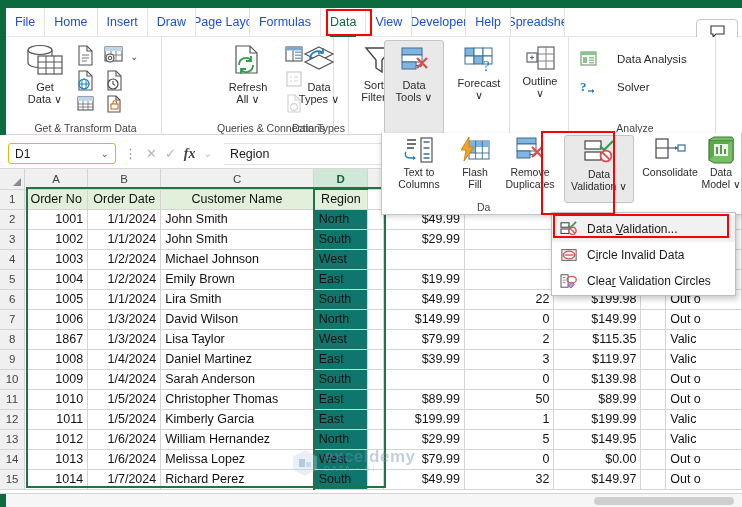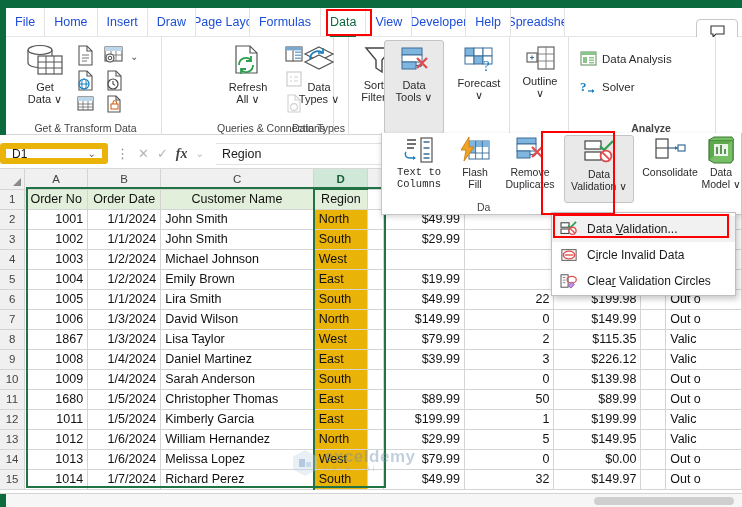--- a/index.html
+++ b/index.html
@@ -82,21 +82,21 @@
   }
   .bigbtn {
     position: absolute;
     display: flex; flex-direction: column; align-items: center; justify-content: flex-start;
     font-size: 11px; color: #2b2b2b; text-align: center; line-height: 12px;
   }
   .bigbtn .lbl { white-space: nowrap; }
   .smallicon { position: absolute; }
   .inline-item {
     position: absolute;
-    display: flex; align-items: center; gap: 5px;
+    display: flex; align-items: center; gap: 20px;
     font-size: 11.5px; color: #2b2b2b; white-space: nowrap;
   }
   .pressed {
     background: #e9e9e9;
     border: 1px solid #c4c4c4;
     border-radius: 3px;
   }
 
   
   .flyout {
@@ -151,22 +151,23 @@
   
   .fbar {
     position: absolute; top: 139px; left: 0;
     width: 742px; height: 30px;
     background: #ffffff;
     display: flex; align-items: center;
     border-bottom: 1px solid #d8d8d8;
     z-index: 5;
   }
   .namebox {
+    margin-left: 8px;
     width: 108px; height: 21px;
-    border: 6px solid #eab308; border-radius: 3px;
+    border: 1px solid #eab308; border-radius: 3px;
     background: #fff;
     display: flex; align-items: center; justify-content: space-between;
     padding: 0 6px; font-size: 12px; color: #1a1a1a;
   }
   .dots { margin: 0 8px; color: #888; font-size: 13px; letter-spacing: 1px;}
   .fxgrp { display: flex; align-items: center; gap: 8px; color: #b5b5b5; font-size: 13px; }
   .fxgrp .fx { color: #444; font-style: italic; font-family: "Liberation Serif", serif; font-weight: bold; font-size: 14px;}
   .fcontent {
     margin-left: 12px; flex: 1;
     border: 1px solid #e2e2e2; border-left: none; border-right: none;
@@ -212,21 +213,21 @@
     position: relative;
   }
   .corner::after {
     content: ""; position: absolute; right: 3px; bottom: 3px;
     border-style: solid; border-width: 0 0 8px 8px;
     border-color: transparent transparent #8a8a8a transparent;
   }
   .hdrcell { background: #e2efda; font-weight: bold; text-align: center; color: #111;}
   .num { text-align: right; }
   .txt { text-align: left; }
-  .colD { background: #eab308; }
+  .colD { background: #0f766e; }
   td.selborderL { border-left: 2px solid #217346; }
   td.selborderR { border-right: 2px solid #217346; }
 
   
   .rangeoutline {
     position: absolute;
     border: 2px solid #217346;
     pointer-events: none;
     z-index: 12;
   }
@@ -498,21 +499,21 @@
         <span>Data Analysis</span>
       </div>
       <div class="inline-item" style="left:10px; top:42px;">
         <svg width="17" height="16" viewBox="0 0 17 16">
           <text x="0" y="12" font-size="13" fill="#1a7fc1" font-family="Liberation Serif, serif" font-weight="bold">?</text>
           <path d="M8 12h6" stroke="#1a7fc1" stroke-width="1.3"></path>
           <path d="M12 10l2.4 2-2.4 2z" fill="#1a7fc1"></path>
         </svg>
         <span>Solver</span>
       </div>
-      <div class="glabel" style="left:16px; width:130px;font-weight:bold;">Analyze</div>
+      <div class="glabel" style="left:0; width:130px;">Analyze</div>
     </div>
 
     <div class="rgroup" style="left:716px; width:26px; border-right:none;"></div>
   </div>
 
   <div class="fbar">
     <div class="namebox">
       <span>D1</span>
       <span style="color:#666;font-size:10px;">⌄</span>
     </div>
@@ -667,40 +668,40 @@
           </tr>
           <tr>
             <td class="rowhead">9</td>
             <td class="num">1008</td>
             <td class="num">1/4/2024</td>
             <td class="txt">Daniel Martinez</td>
             <td class="txt colD selborderL selborderR">East</td>
             <td class="txt"></td>
             <td class="num">$39.99</td>
             <td class="num">3</td>
-            <td class="num">$226.12</td>
+            <td class="num">$119.97</td>
             <td class="txt"></td>
             <td class="txt">Valic</td>
           </tr>
           <tr>
             <td class="rowhead">10</td>
             <td class="num">1009</td>
             <td class="num">1/4/2024</td>
             <td class="txt">Sarah Anderson</td>
             <td class="txt colD selborderL selborderR">South</td>
             <td class="txt"></td>
             <td class="num"></td>
             <td class="num">0</td>
             <td class="num">$139.98</td>
             <td class="txt"></td>
             <td class="txt">Out o</td>
           </tr>
           <tr>
             <td class="rowhead">11</td>
-            <td class="num">1680</td>
+            <td class="num">1010</td>
             <td class="num">1/5/2024</td>
             <td class="txt">Christopher Thomas</td>
             <td class="txt colD selborderL selborderR">East</td>
             <td class="txt"></td>
             <td class="num">$89.99</td>
             <td class="num">50</td>
             <td class="num">$89.99</td>
             <td class="txt"></td>
             <td class="txt">Out o</td>
           </tr>
@@ -756,21 +757,21 @@
             <td class="txt"></td>
             <td class="txt">Out o</td>
           </tr>
         </tbody>
     </table>
 
     <div class="rangeoutline" style="left:26px; top:18px; width:360px; height:301px;"></div>
   </div>
 
   <div class="flyout">
-    <div class="fbtn" style="left:6px; width:62px;font-family:Liberation Mono, monospace;">
+    <div class="fbtn" style="left:6px; width:62px;">
       <svg width="34" height="30" viewBox="0 0 34 30">
         <path d="M5 4h9M5 8h9M5 12h7" stroke="#444" stroke-width="1.3"></path>
         <path d="M4 16c-2 3 0 6 4 6h5" fill="none" stroke="#1a7fc1" stroke-width="1.4"></path>
         <path d="M11 20l3 2-3 2z" fill="#1a7fc1"></path>
         <rect x="19" y="2" width="11" height="24" fill="#fff" stroke="#444" stroke-width="1.1"></rect>
         <path d="M21.5 6h6M21.5 12h6M21.5 18h6M21.5 22h6" stroke="#3c6d97" stroke-width="1.5"></path>
       </svg>
       <span>Text to</span>
       <span>Columns</span>
     </div>

